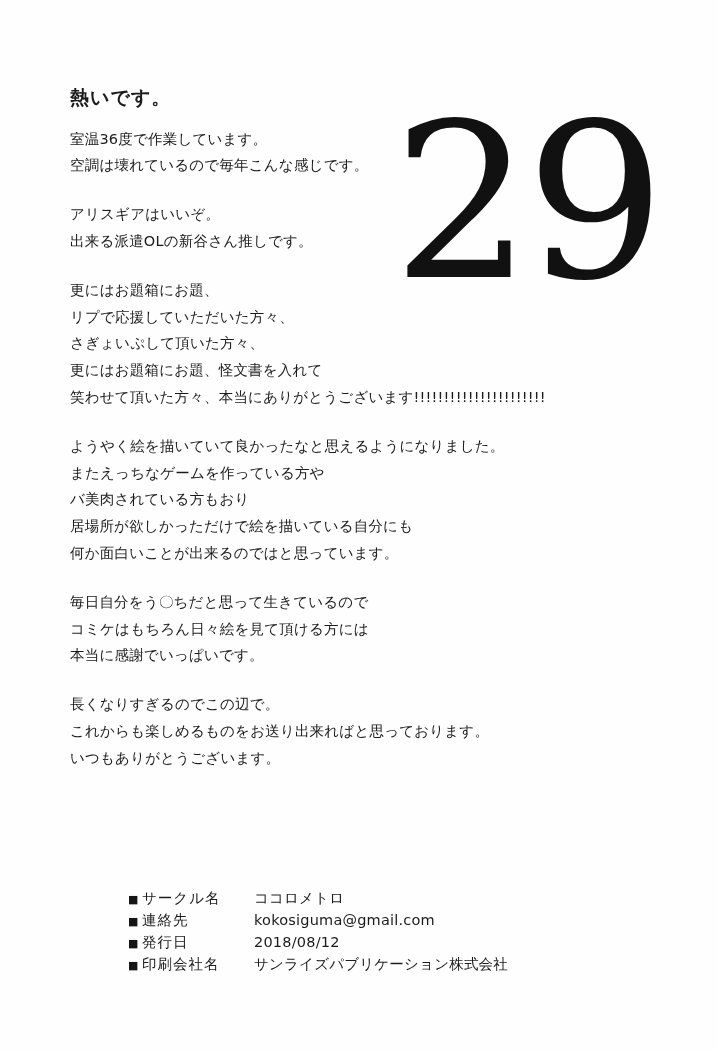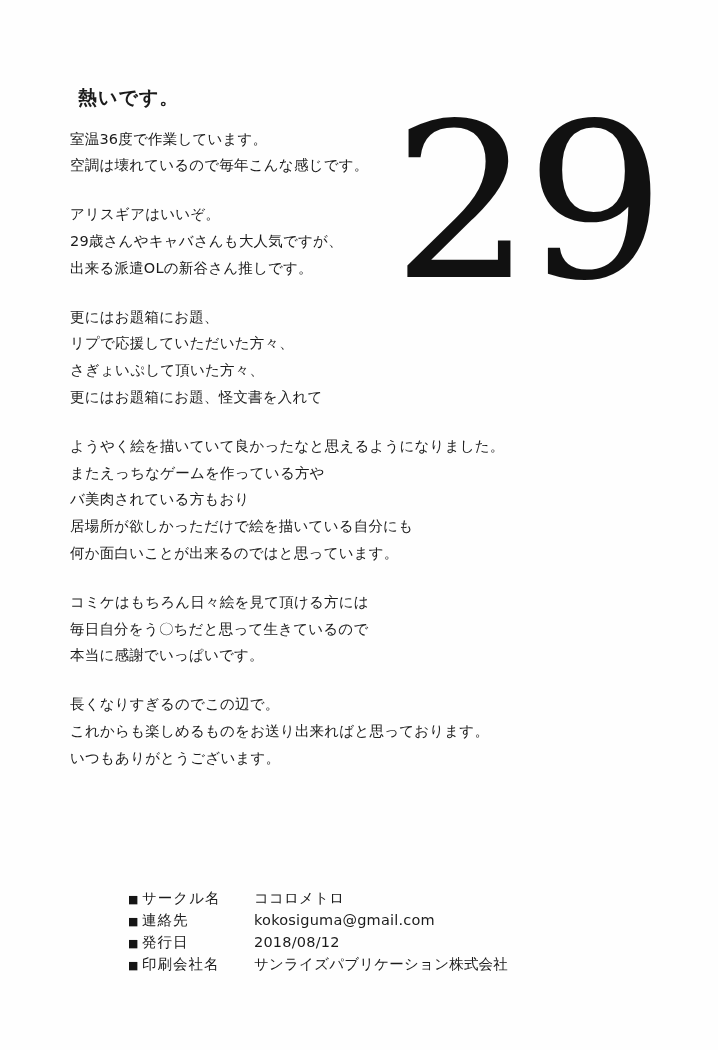--- a/index.html
+++ b/index.html
@@ -36,21 +36,21 @@
   .content {
     position: absolute;
     left: 70px;
     top: 85px;
     width: 580px;
   }
   .afterword-title {
     font-size: 19px;
     font-weight: bold;
     letter-spacing: 1px;
-    margin: 0 0 16px 8px;
+    margin: 0 0 16px 0;
     line-height: 1.3;
   }
   .para {
     margin: 8px 0 22px 0;
   }
   .line {
     font-size: 14.5px;
     line-height: 26.8px;
     letter-spacing: 0.2px;
     white-space: pre;
@@ -95,42 +95,42 @@
   <div class="content">
     <h1 class="afterword-title">熱いです。</h1>
 
     <div class="para">
       <div class="line">室温36度で作業しています。</div>
       <div class="line">空調は壊れているので毎年こんな感じです。</div>
     </div>
 
     <div class="para">
       <div class="line">アリスギアはいいぞ。</div>
-      <div class="line">29歳さんやキャバさんも大人気ですが、</div>
       <div class="line">出来る派遣OLの新谷さん推しです。</div>
     </div>
 
     <div class="para">
       <div class="line">更にはお題箱にお題、</div>
       <div class="line">リプで応援していただいた方々、</div>
       <div class="line">さぎょいぷして頂いた方々、</div>
       <div class="line">更にはお題箱にお題、怪文書を入れて</div>
+      <div class="line">笑わせて頂いた方々、本当にありがとうございます!!!!!!!!!!!!!!!!!!!!!!</div>
     </div>
 
     <div class="para">
       <div class="line">ようやく絵を描いていて良かったなと思えるようになりました。</div>
       <div class="line">またえっちなゲームを作っている方や</div>
       <div class="line">バ美肉されている方もおり</div>
       <div class="line">居場所が欲しかっただけで絵を描いている自分にも</div>
       <div class="line">何か面白いことが出来るのではと思っています。</div>
     </div>
 
     <div class="para">
+      <div class="line">毎日自分をう〇ちだと思って生きているので</div>
       <div class="line">コミケはもちろん日々絵を見て頂ける方には</div>
-      <div class="line">毎日自分をう〇ちだと思って生きているので</div>
       <div class="line">本当に感謝でいっぱいです。</div>
     </div>
 
     <div class="para">
       <div class="line">長くなりすぎるのでこの辺で。</div>
       <div class="line">これからも楽しめるものをお送り出来ればと思っております。</div>
       <div class="line">いつもありがとうございます。</div>
     </div>
   </div>
 

